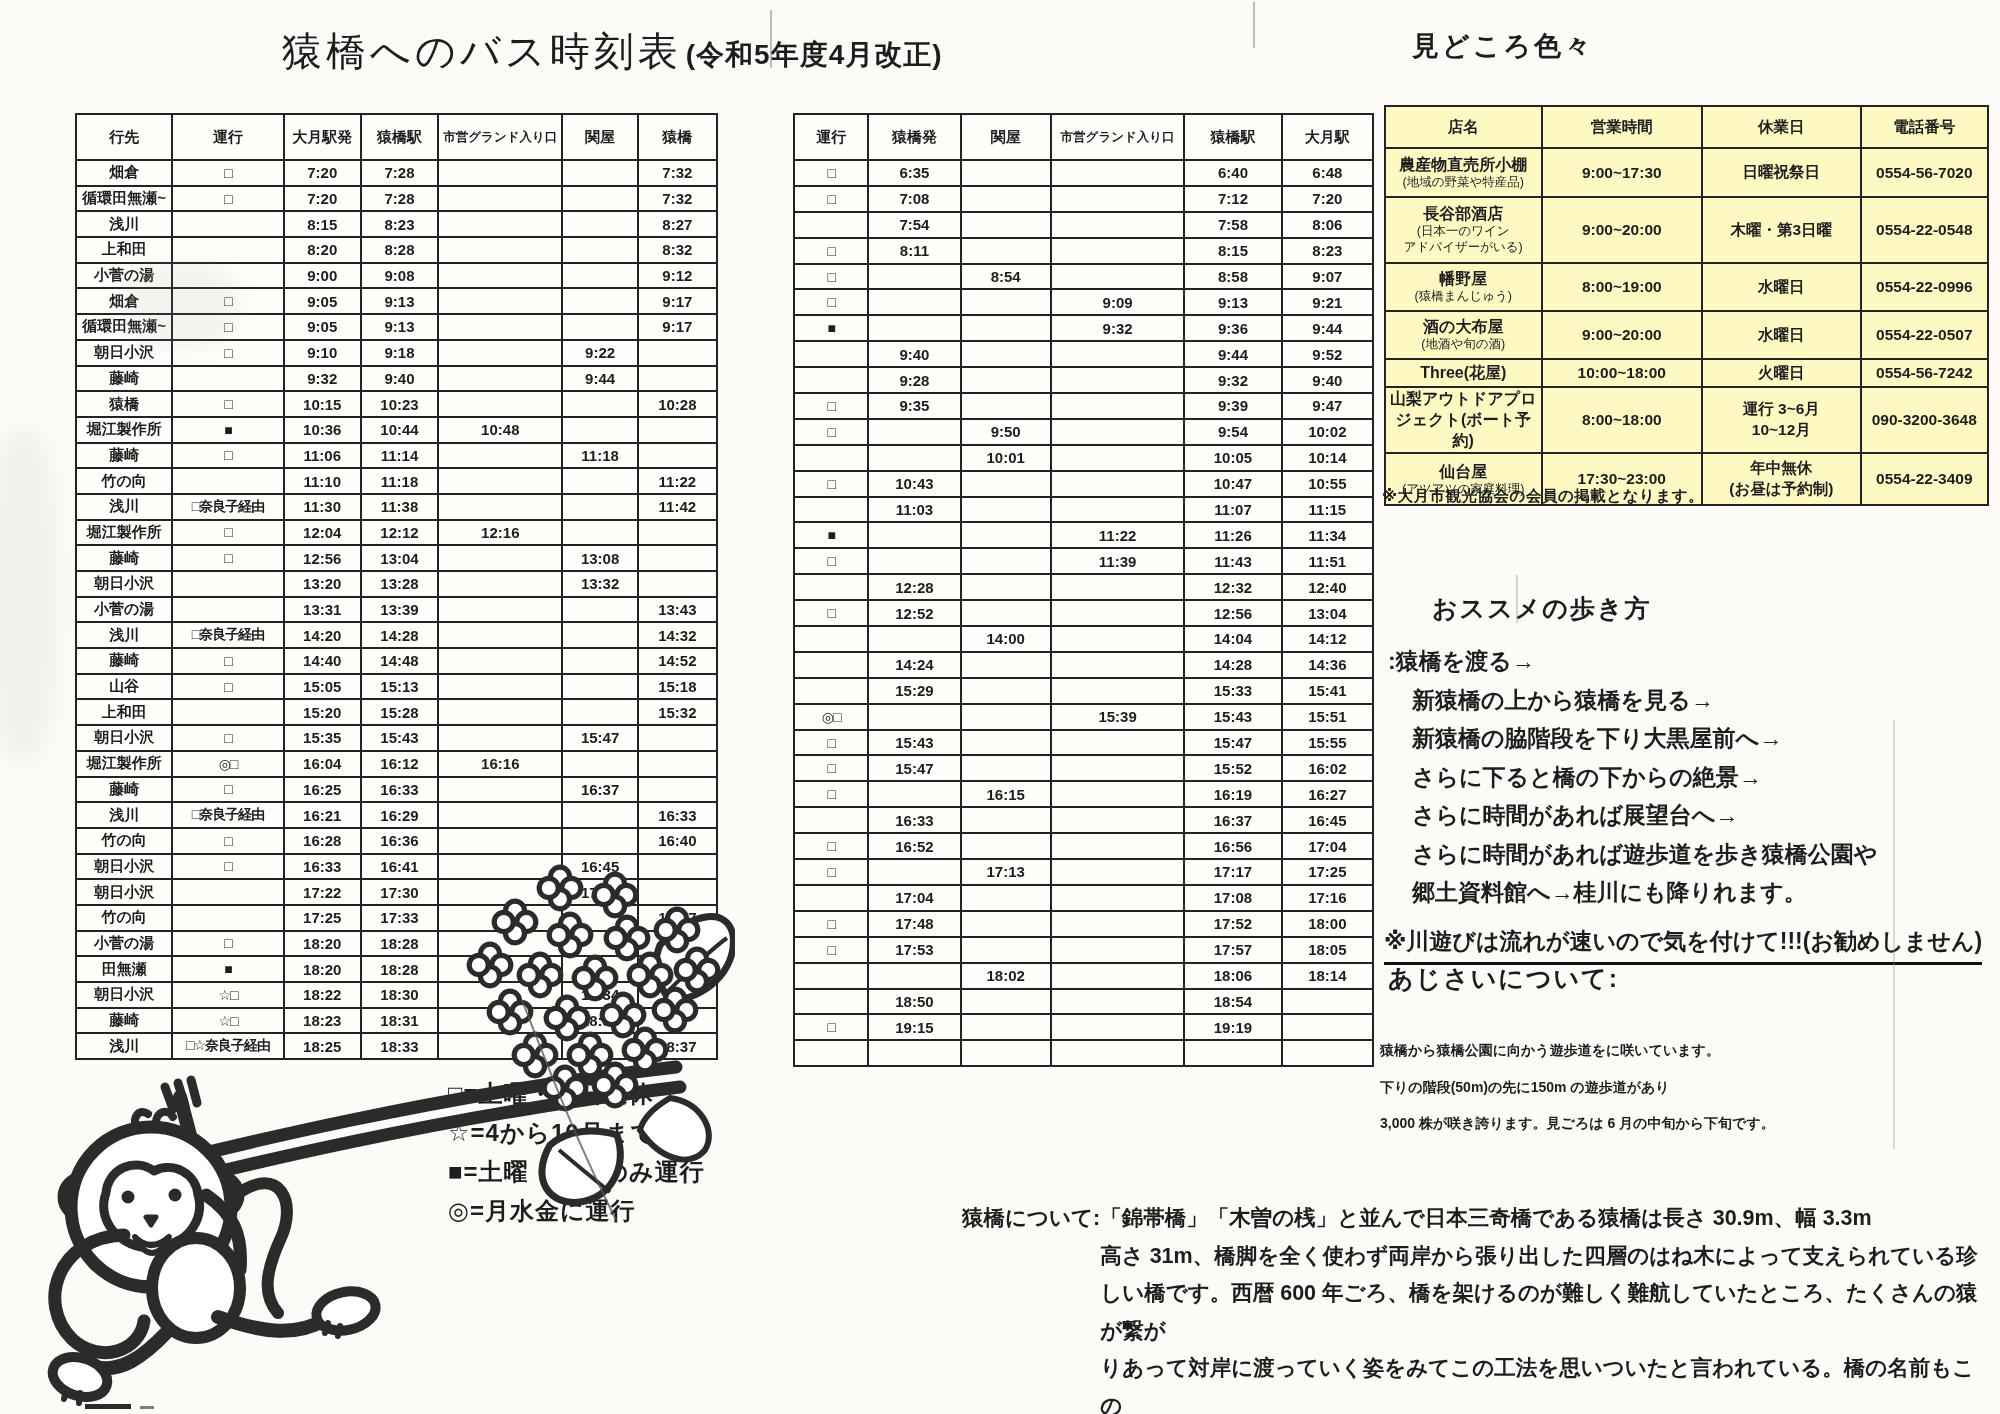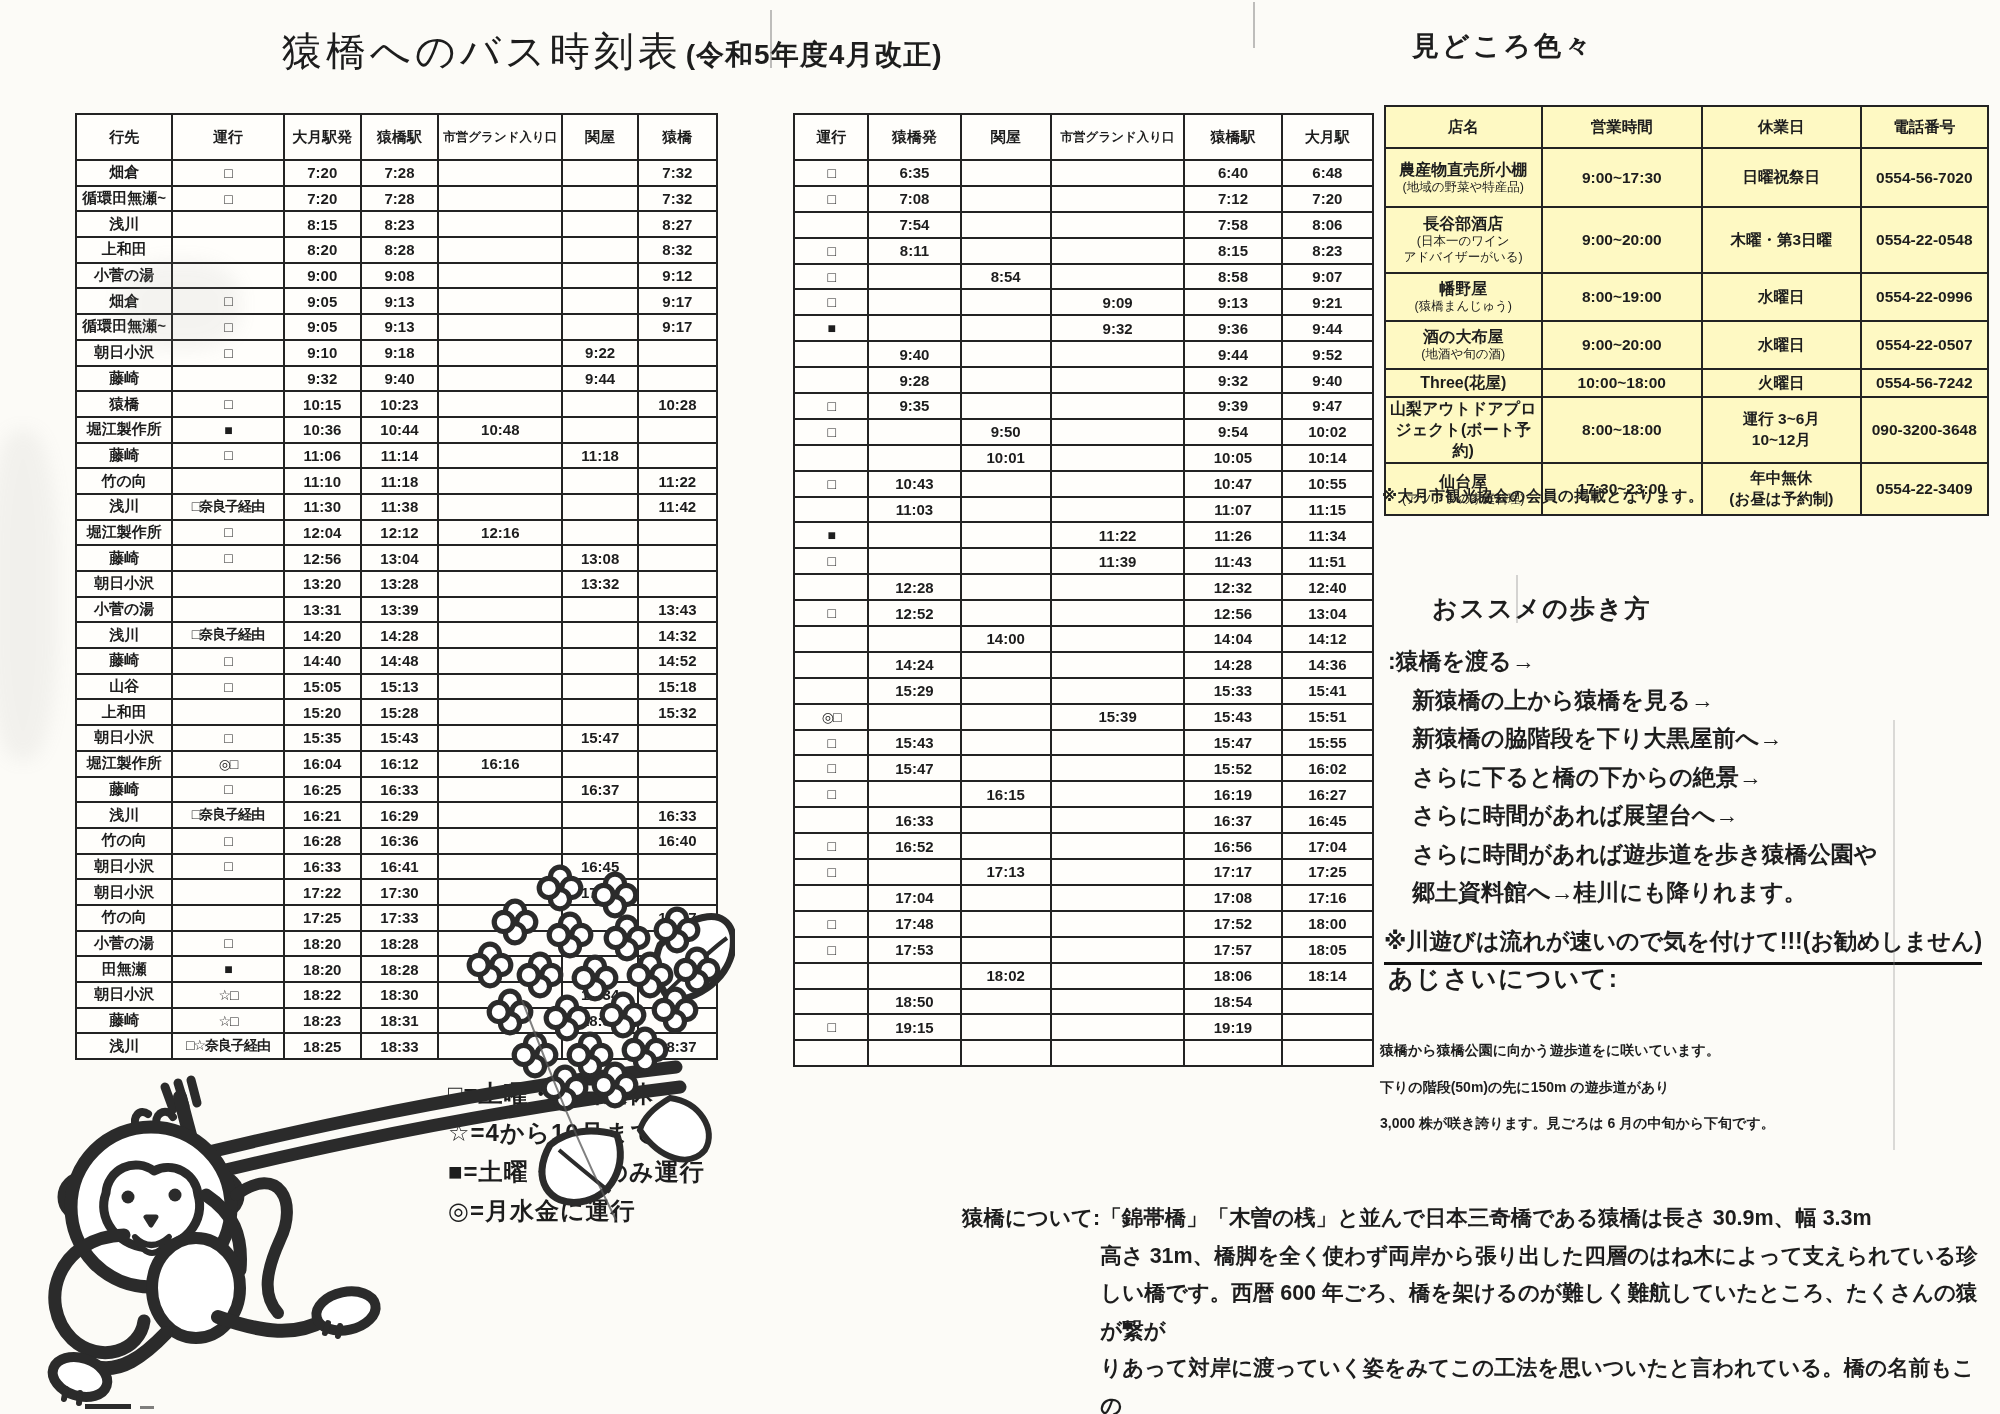--- a/index.html
+++ b/index.html
@@ -19,21 +19,21 @@
   table.tt th.th-sm{font-size:12.5px;}
   table.tt td{font-size:15px;}
   table.tt td.sym{font-size:14px;letter-spacing:-1px;}
   #tt-left tbody tr{height:25.7px;}
   #tt-mid tbody tr{height:25.9px;}
   
   table.shops{position:absolute;left:1384px;top:105px;border-collapse:collapse;table-layout:fixed;background:#fef9c3;}
   table.shops th,table.shops td{border:2px solid #232323;text-align:center;vertical-align:middle;
        font-weight:600;font-size:15.5px;padding:1px 3px;}
   table.shops thead tr{height:42px;}
-  table.shops tbody tr:nth-child(1){height:59px;}
+  table.shops tbody tr:nth-child(1){height:49px;}
   table.shops tbody tr:nth-child(2){height:66px;}
   table.shops tbody tr:nth-child(3){height:48px;}
   table.shops tbody tr:nth-child(4){height:48px;}
   table.shops tbody tr:nth-child(5){height:28px;}
   table.shops tbody tr:nth-child(6){height:50px;}
   table.shops tbody tr:nth-child(7){height:52px;}
   .cell-t{font-size:16px;font-weight:700;line-height:1.25;}
   .cell-t.wrap{white-space:normal;line-height:1.3;}
   .cell-s{font-size:12.5px;font-weight:500;white-space:pre-line;line-height:1.25;}
   td.preline{white-space:pre-line;line-height:1.35;}

